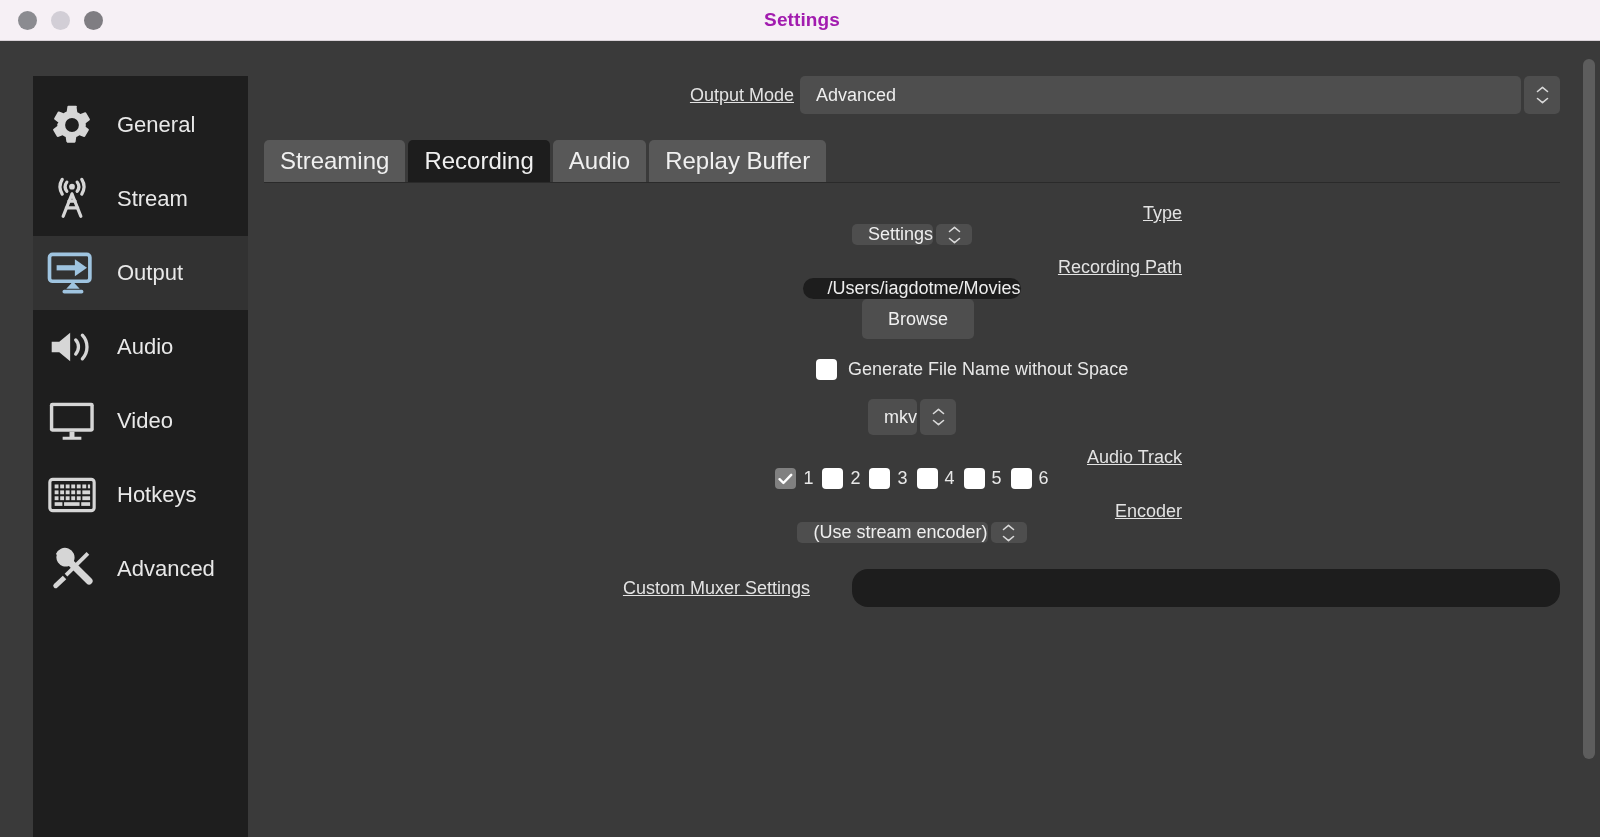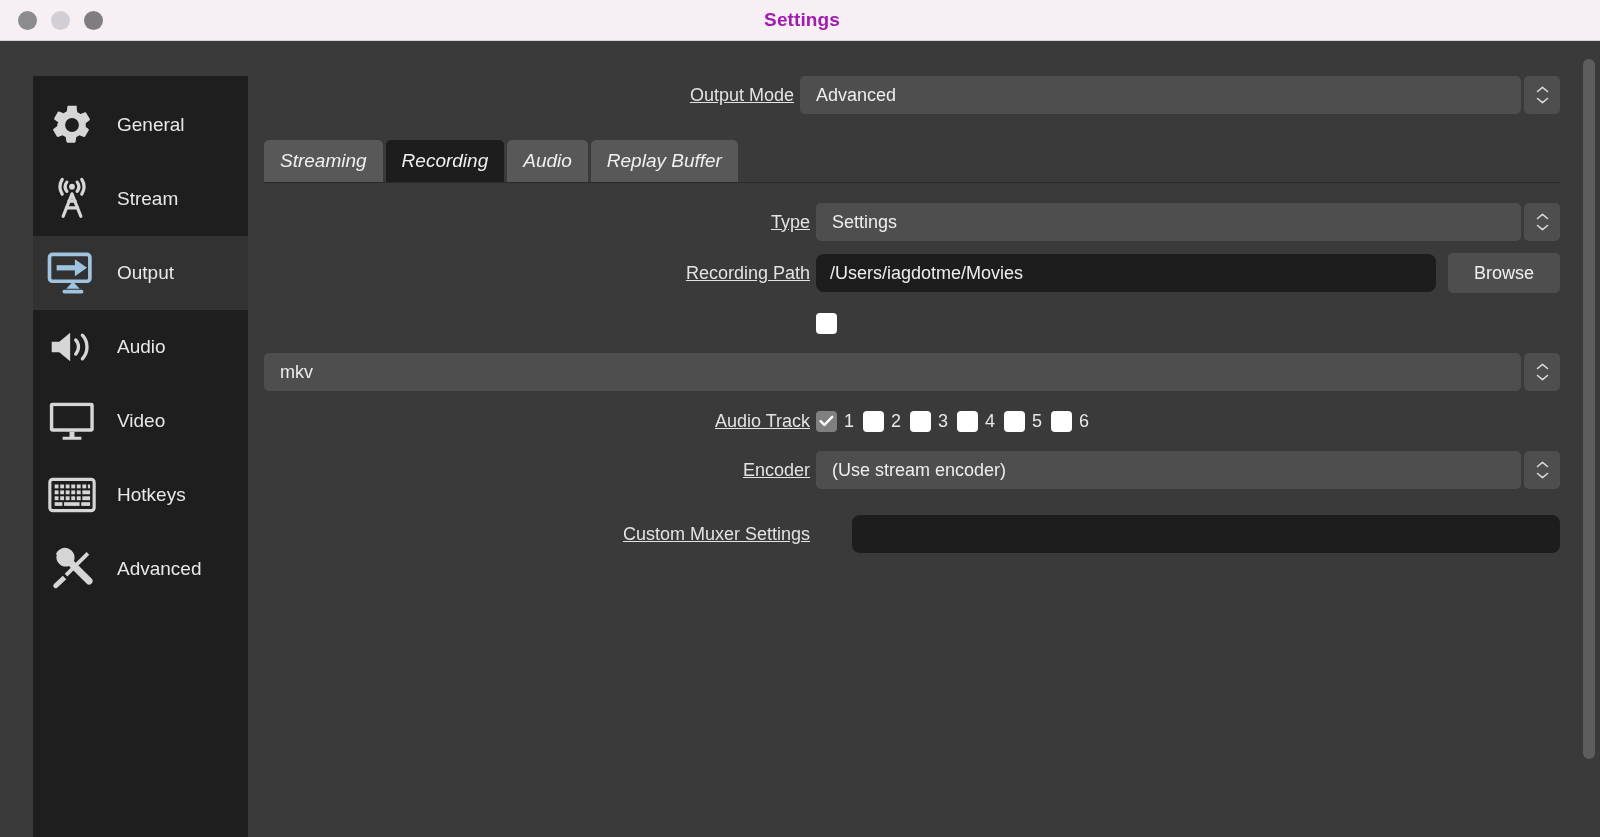--- a/index.html
+++ b/index.html
@@ -72,21 +72,21 @@
   .side-item.selected { background: #323232; }
   .side-icon {
     width: 58px; height: 48px;
     display: flex;
     align-items: center;
     justify-content: center;
     flex: none;
   }
   .side-icon svg { display: block; }
   .side-label {
-    font-size: 19px;
+    font-size: 22px;
     color: #e8e8e8;
   }
 
   
   .main {
     flex: 1;
     position: relative;
     margin-top: 35px;
     padding-left: 16px;
     padding-right: 40px;
@@ -160,39 +160,38 @@
     padding-bottom: 0;
     margin-bottom: 20px;
   }
   .tab {
     height: 42px;
     padding: 0 16px;
     display: flex;
     align-items: center;
     background: #585858;
     color: #f0f0f0;
-    font-size: 19px;
+    font-size: 24px;
     border-radius: 5px 5px 0 0;
     cursor: default;
-    font-style: italic;
   }
   .tab.active { background: #1d1d1d; }
 
   
-  .rec-row { margin-bottom: 12px; }
+  .rec-row { margin-bottom: 12px; flex-direction: column; }
   .rec-row .row-label { width: 552px; }
 
   .text-field {
     flex: 1;
     height: 38px;
     background: #1d1d1d;
-    border-radius: 8px;
-    display: flex;
-    align-items: center;
-    padding-left: 14px;
+    border-radius: 16px;
+    display: flex;
+    align-items: center;
+    padding-left: 24px;
     font-size: 18px;
     color: #eeeeee;
   }
   .browse-btn {
     flex: none;
     height: 40px;
     margin-left: 12px;
     padding: 0 26px;
     background: #4e4e4e;
     border-radius: 5px;
@@ -447,20 +446,21 @@
       <div class="row-label">Recording Path</div>
       <div class="text-field" placeholder="">/Users/iagdotme/Movies</div>
       <div class="browse-btn">Browse</div>
     </div>
 
     <div class="form-row checkbox-row">
       <div class="spacer"></div>
       <div class="cbox">
         
       </div>
+      <div class="cbox-label">Generate File Name without Space</div>
     </div>
 
     <div class="form-row rec-row">
       <div class="combo rounded">
         <div class="combo-field">mkv</div>
         <div class="combo-arrow">
           <span class="chev-stack">
             <svg width="13" height="7" viewBox="0 0 13 7" fill="none" stroke="#d9d9d9" stroke-width="1.6" stroke-linecap="round" stroke-linejoin="round">
                 <path d="M1.5 5.5 6.5 1.3 11.5 5.5"></path>
               </svg>

